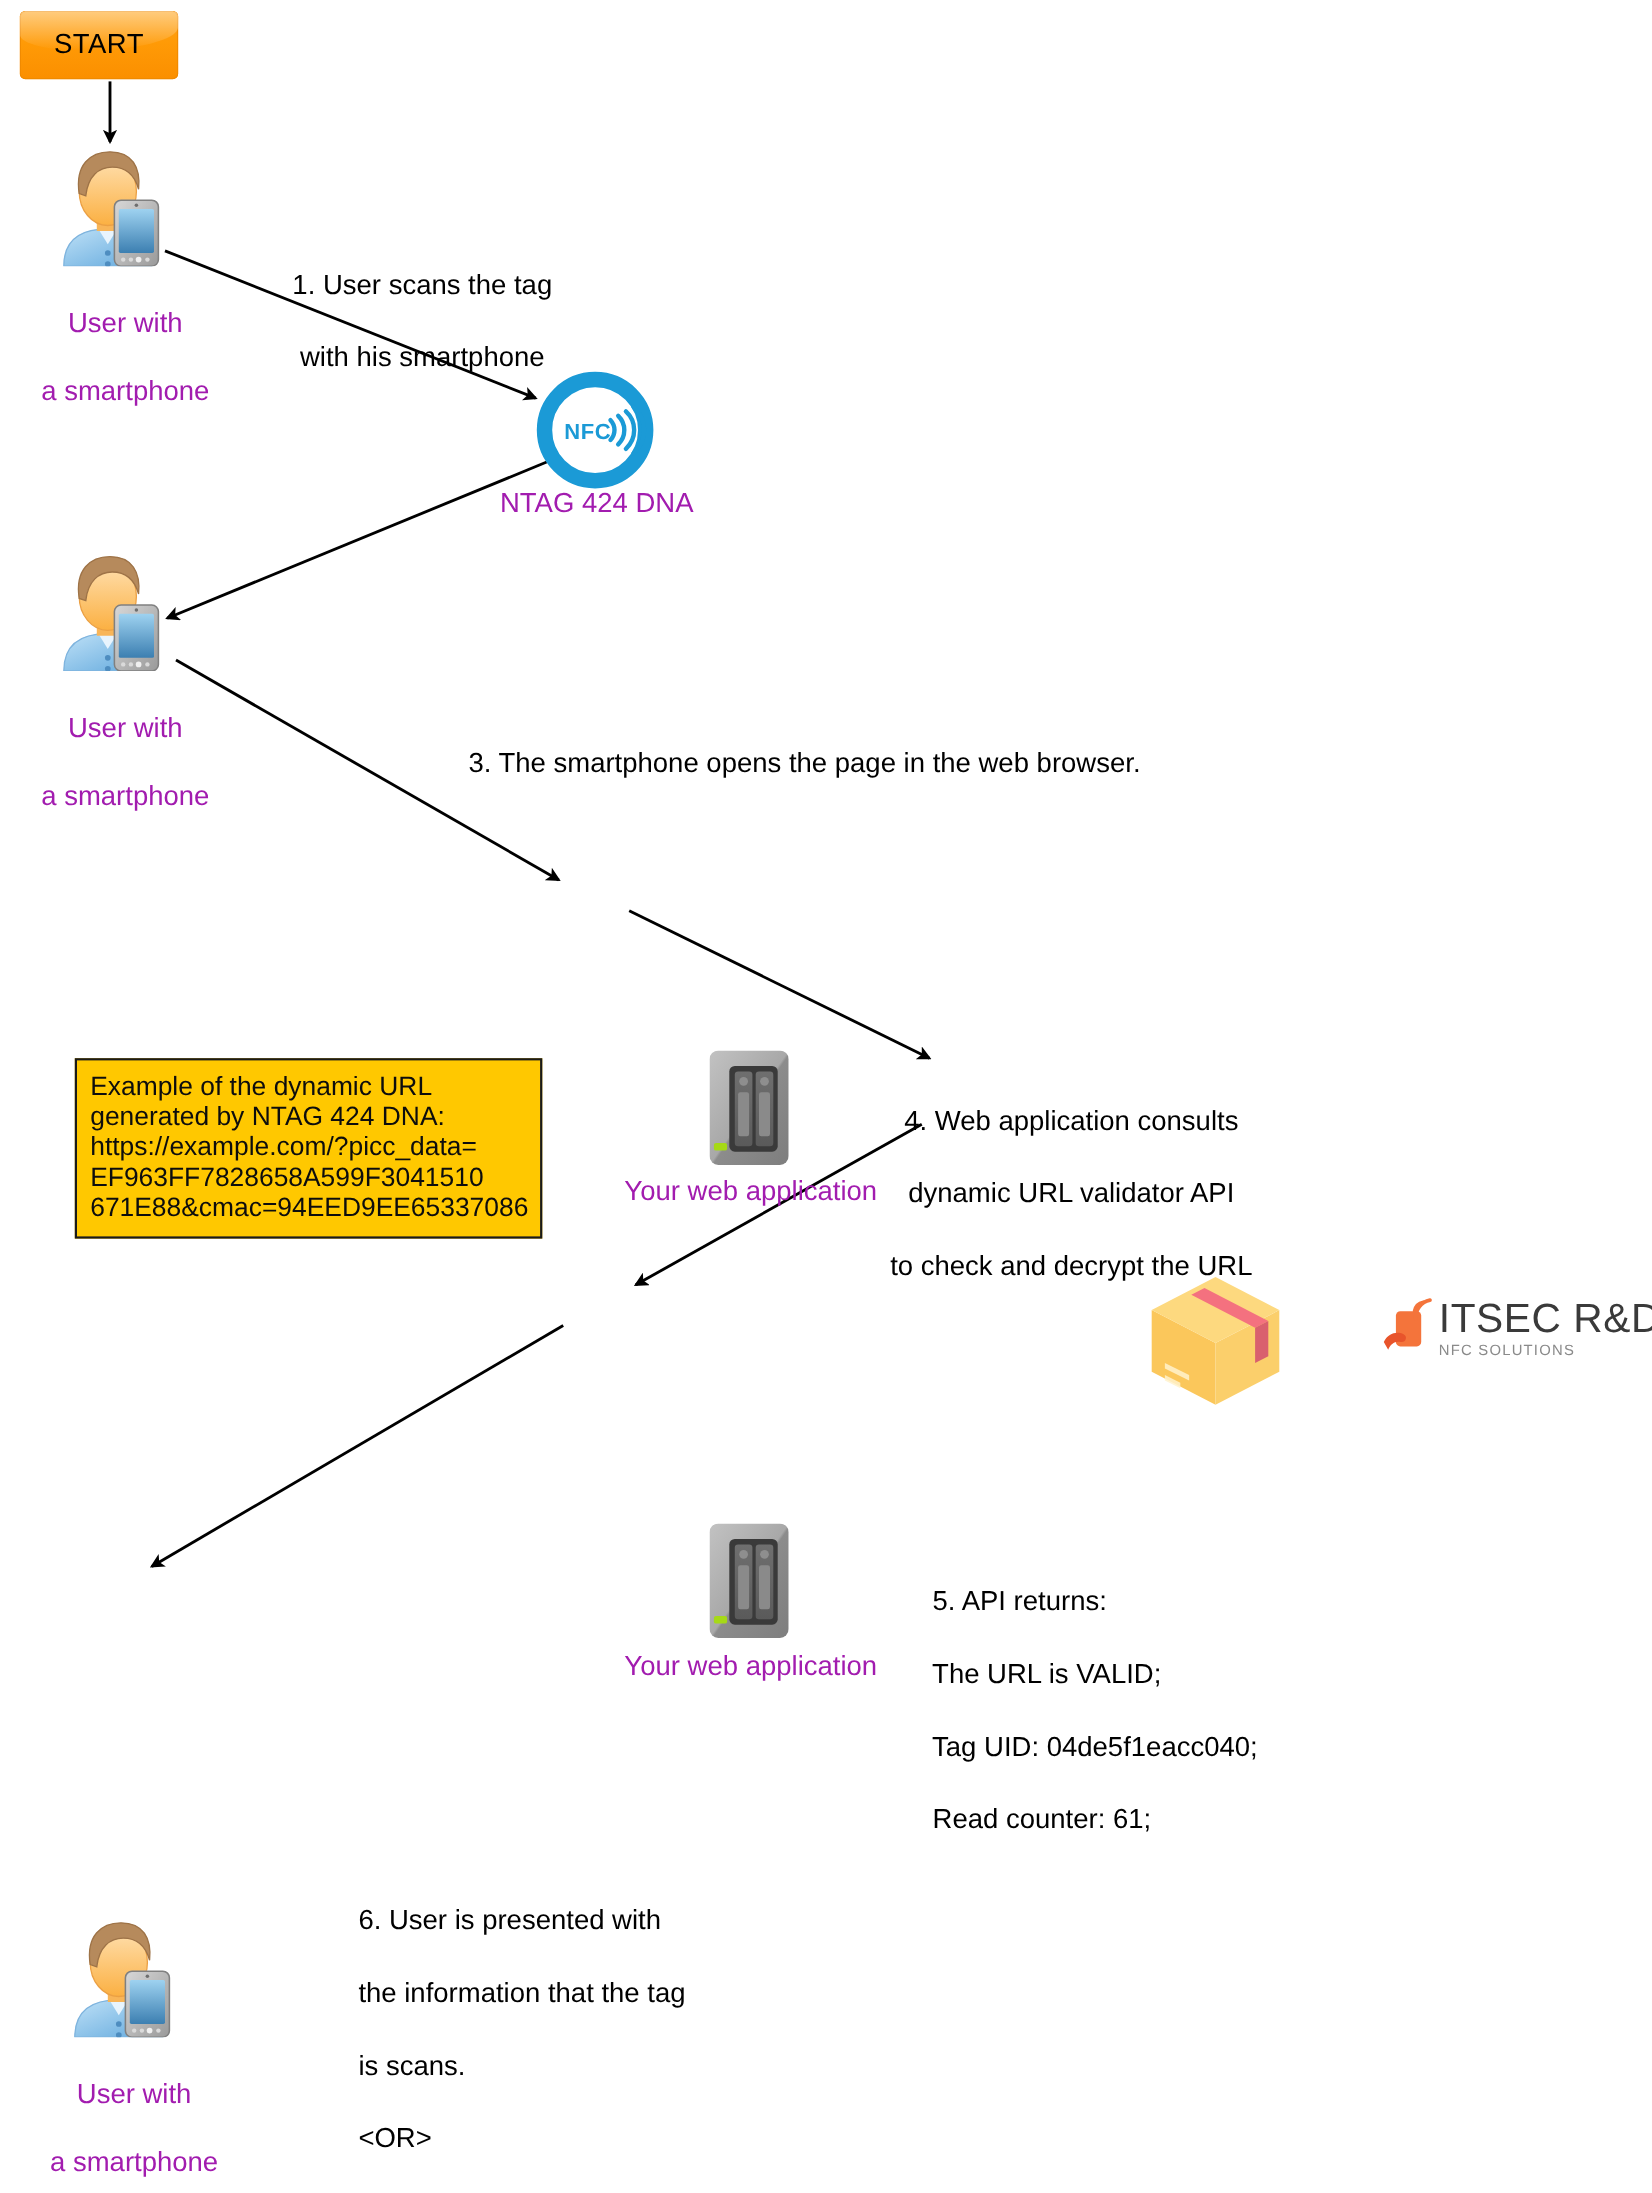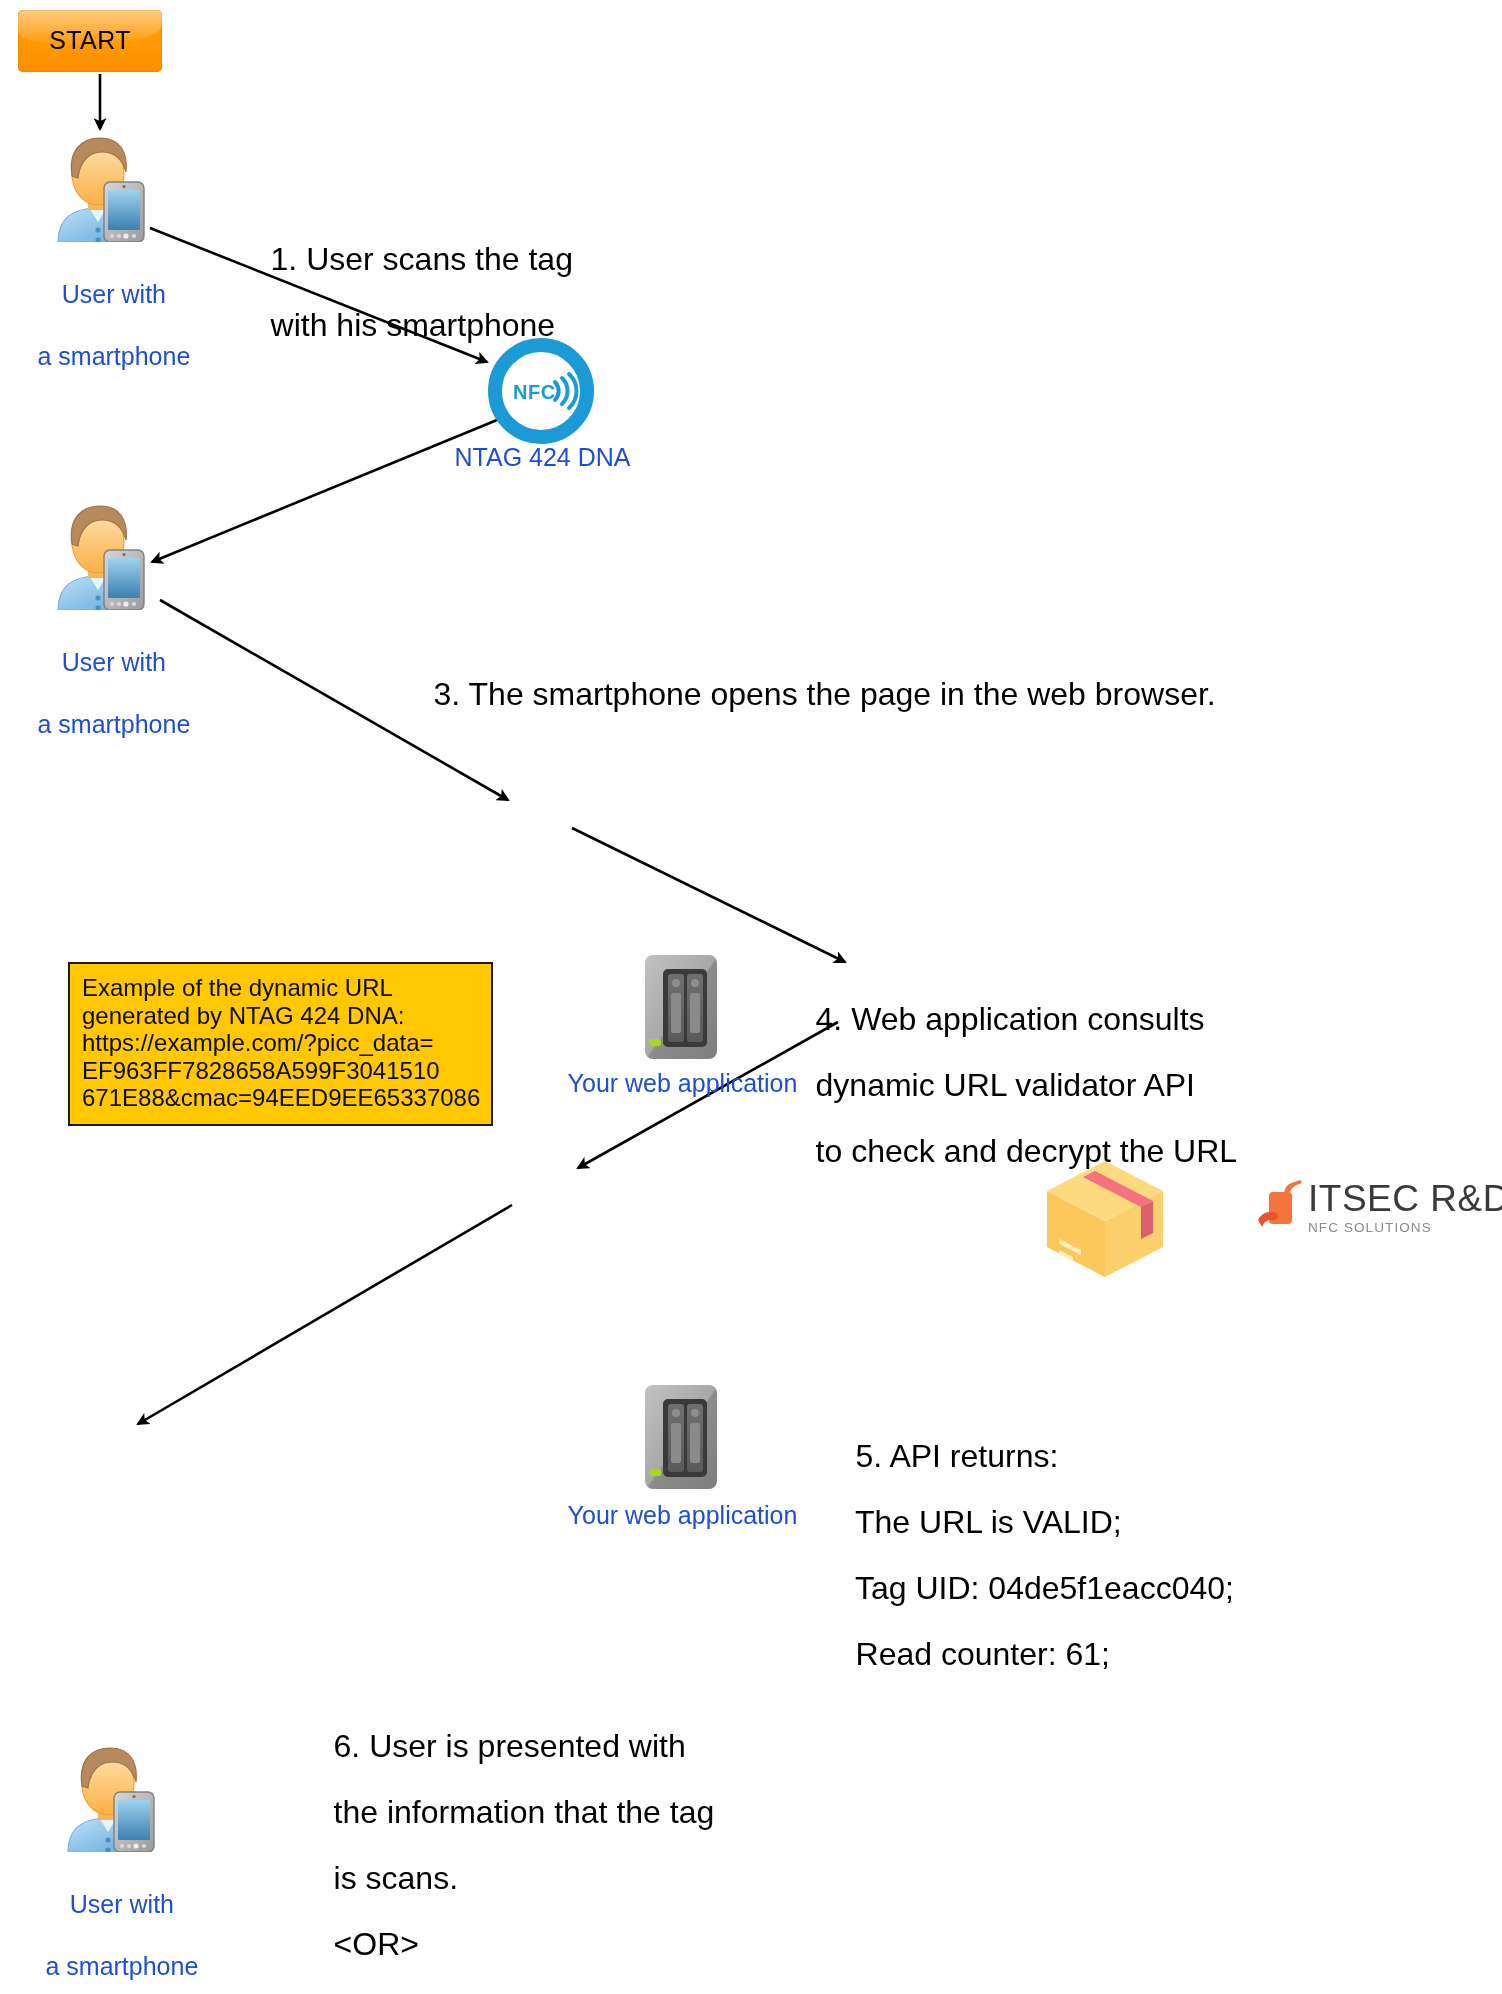--- a/index.html
+++ b/index.html
@@ -28,25 +28,25 @@
   }
   .node {
     position: absolute;
   }
   .caption {
     position: absolute;
     font-size: 25px;
     line-height: 31px;
     text-align: center;
     white-space: pre;
-    color: #1d4ed8;
+    color: #a21caf;
   }
   .steplabel {
     position: absolute;
-    font-size: 32px;
+    font-size: 25px;
     line-height: 33px;
     white-space: pre;
     color: #000;
   }
   .steplabel.center { text-align: center; }
   .steplabel.left { text-align: left; }
 
   
   .start-box {
     position: absolute;

